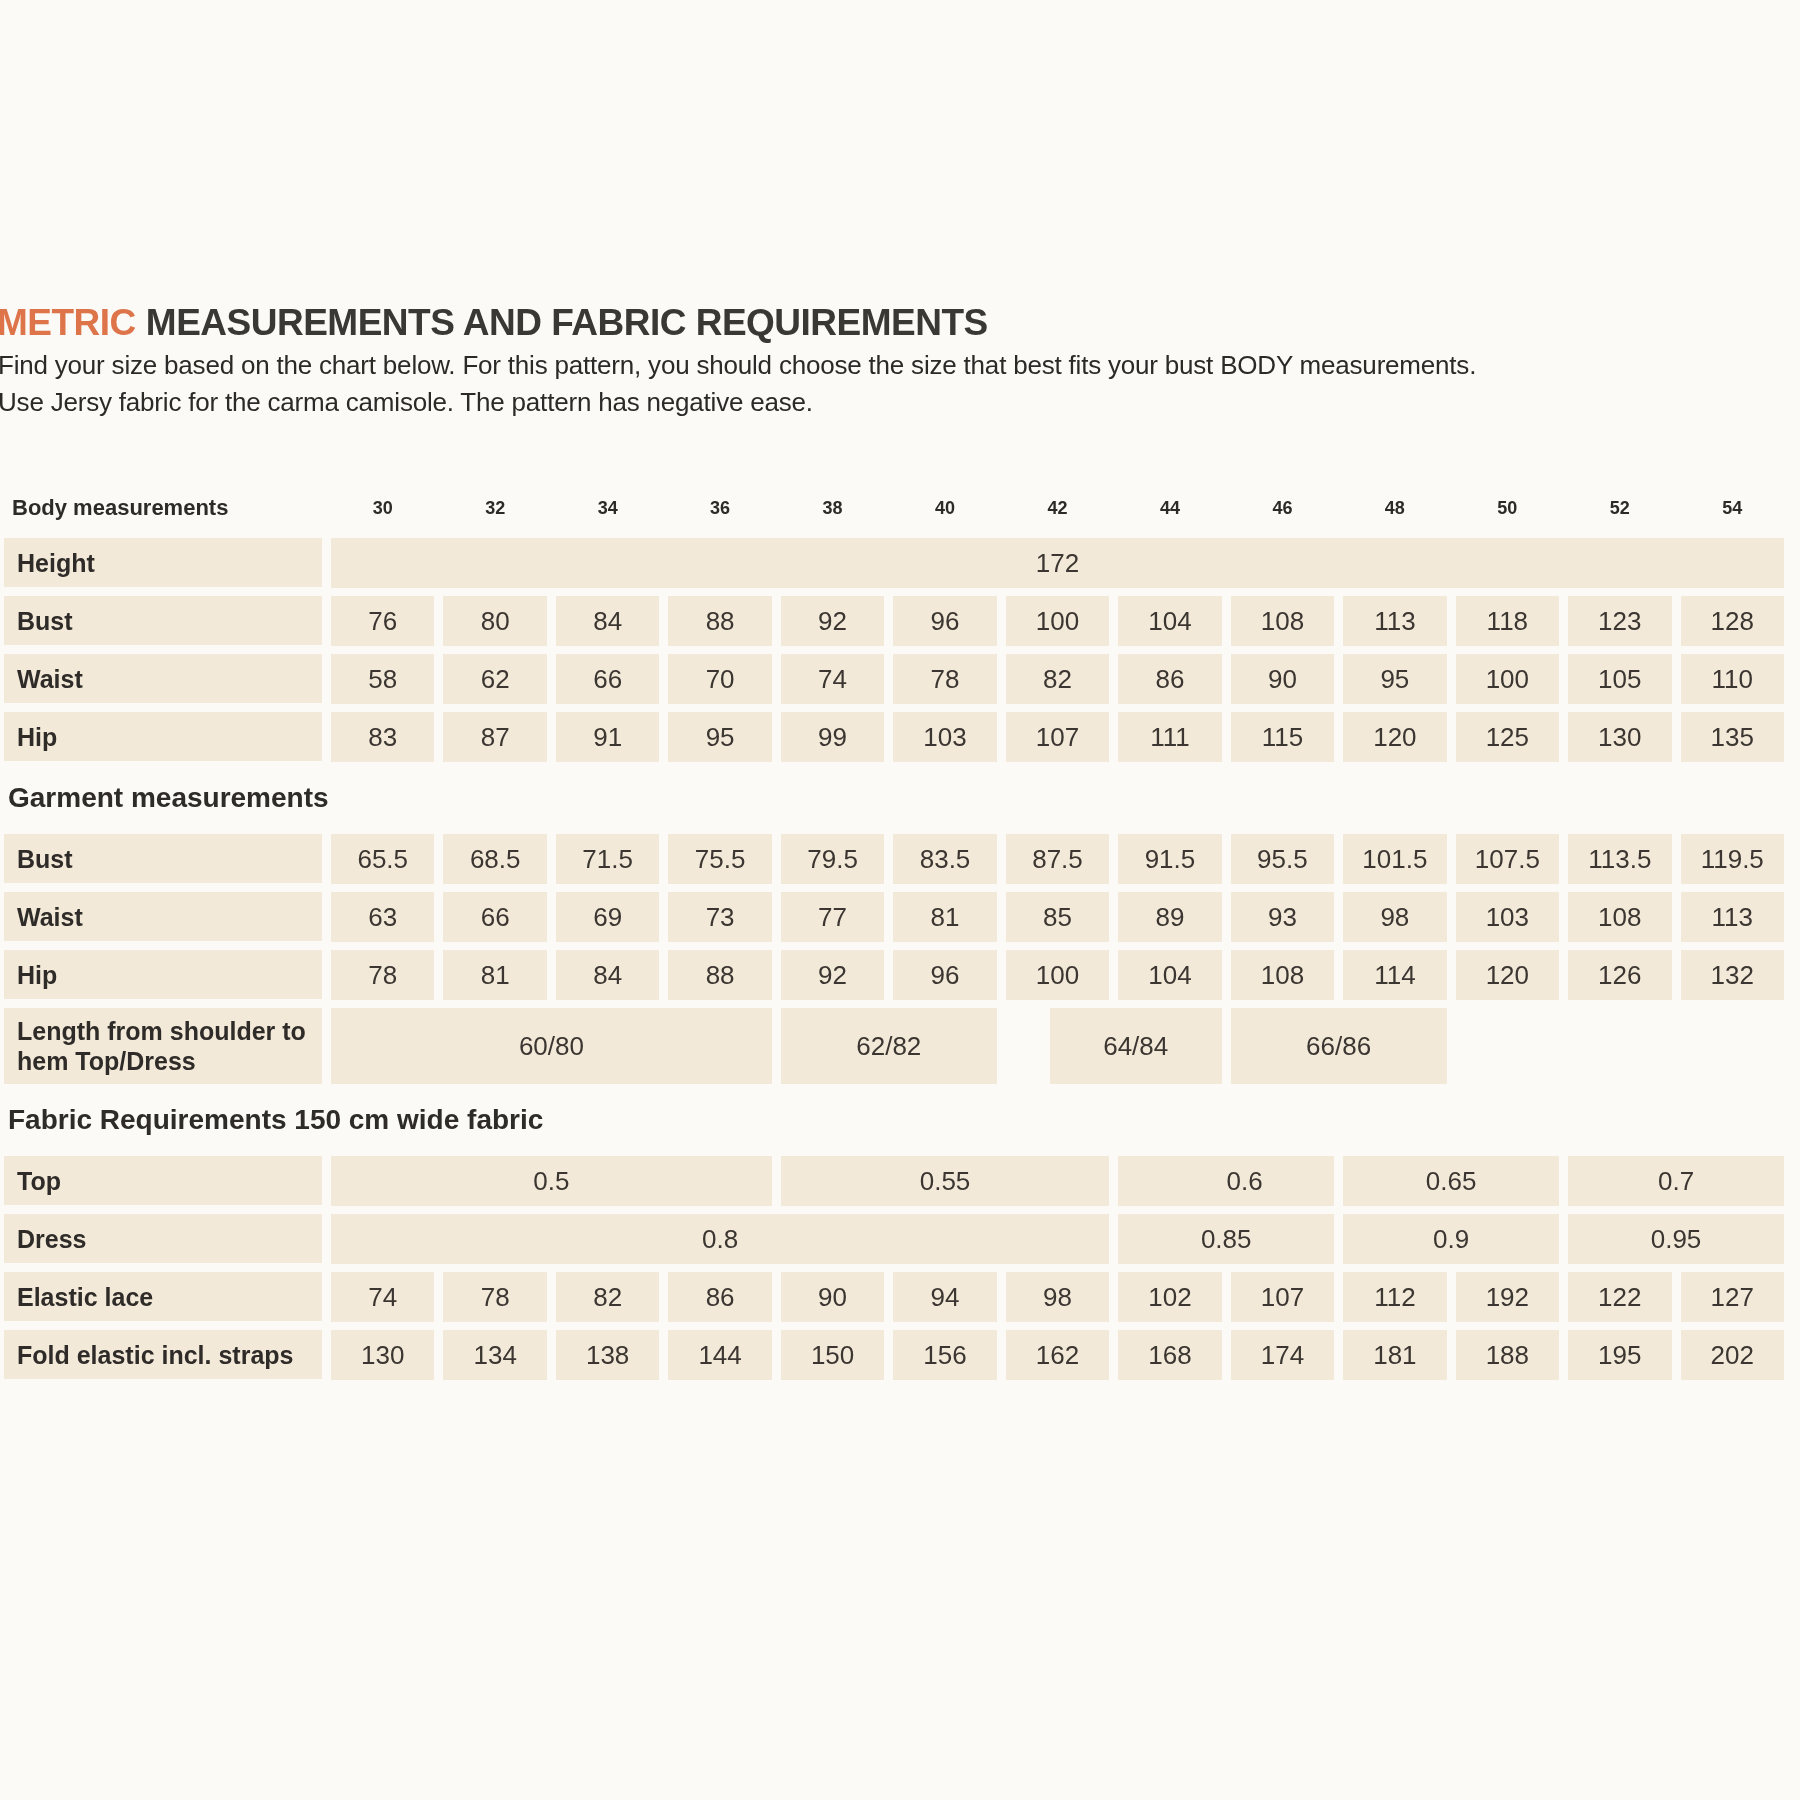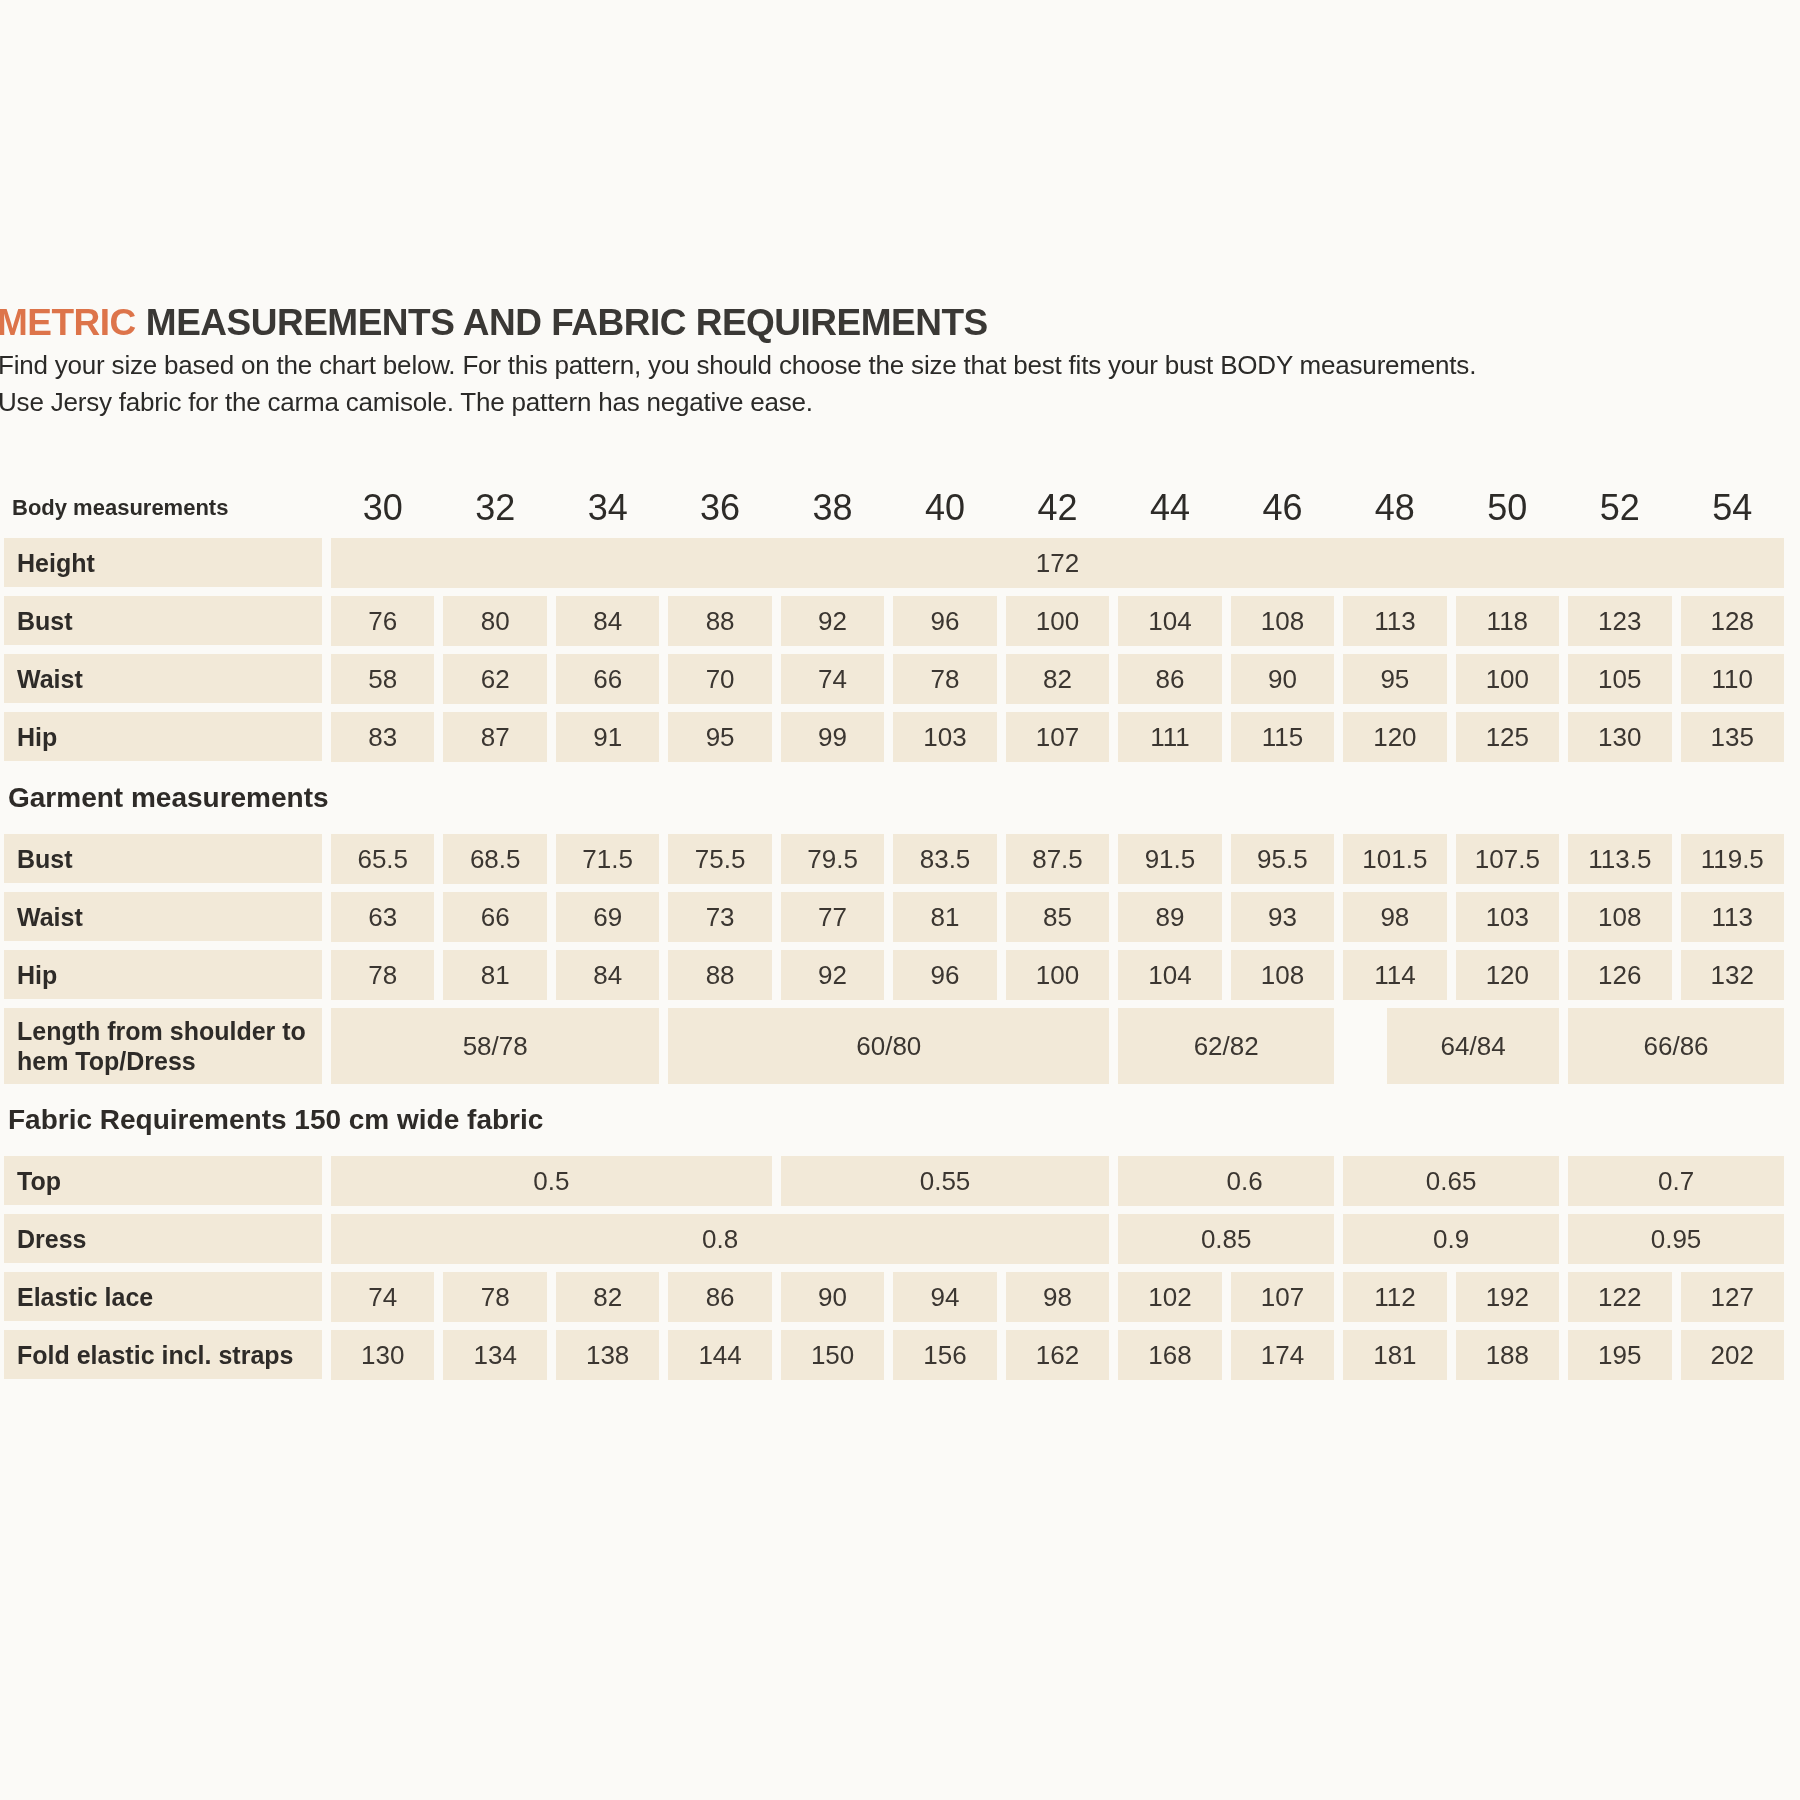--- a/index.html
+++ b/index.html
@@ -35,21 +35,21 @@
     display: grid;
     grid-template-columns: 318px repeat(13, 1fr);
     column-gap: 9px; row-gap: 8px;
   }
   .head-label {
     height: 44px; display: flex; align-items: center;
     font-size: 22px; font-weight: 700; padding-left: 8px;
   }
   .size-head {
     height: 44px; display: flex; align-items: center; justify-content: center;
-    font-size: 36px; font-weight: 400;
+    font-size: 18px; font-weight: 700;
   }
   .row-label {
     background: var(--cell_bg);
     height: 49px; display: flex; align-items: center;
     padding-left: 13px; padding-right: 8px;
     font-size: 25px; font-weight: 700; line-height: 1.2;
     color: #2e2b28;
   }
   .value-cell {
     background: var(--cell_bg);
@@ -172,21 +172,20 @@
     <div class="value-cell">92</div>
     <div class="value-cell">96</div>
     <div class="value-cell">100</div>
     <div class="value-cell">104</div>
     <div class="value-cell">108</div>
     <div class="value-cell">114</div>
     <div class="value-cell">120</div>
     <div class="value-cell">126</div>
     <div class="value-cell">132</div>
     <div class="row-label tall">Length from shoulder to hem Top/Dress</div>
-    <div class="value-cell tall" style="grid-column: span 3;">58/78</div>
     <div class="value-cell tall" style="grid-column: span 4;">60/80</div>
     <div class="value-cell tall" style="grid-column: span 2;">62/82</div>
     <div class="value-cell tall" style="grid-column: span 2; margin-left: 44px;">64/84</div>
     <div class="value-cell tall" style="grid-column: span 2;">66/86</div>
     <div class="section-heading">Fabric Requirements 150 cm wide fabric</div>
     <div class="row-label">Top</div>
     <div class="value-cell" style="grid-column: span 4;">0.5</div>
     <div class="value-cell" style="grid-column: span 3;">0.55</div>
     <div class="value-cell" style="grid-column: span 2; padding-left: 37px;">0.6</div>
     <div class="value-cell" style="grid-column: span 2;">0.65</div>

